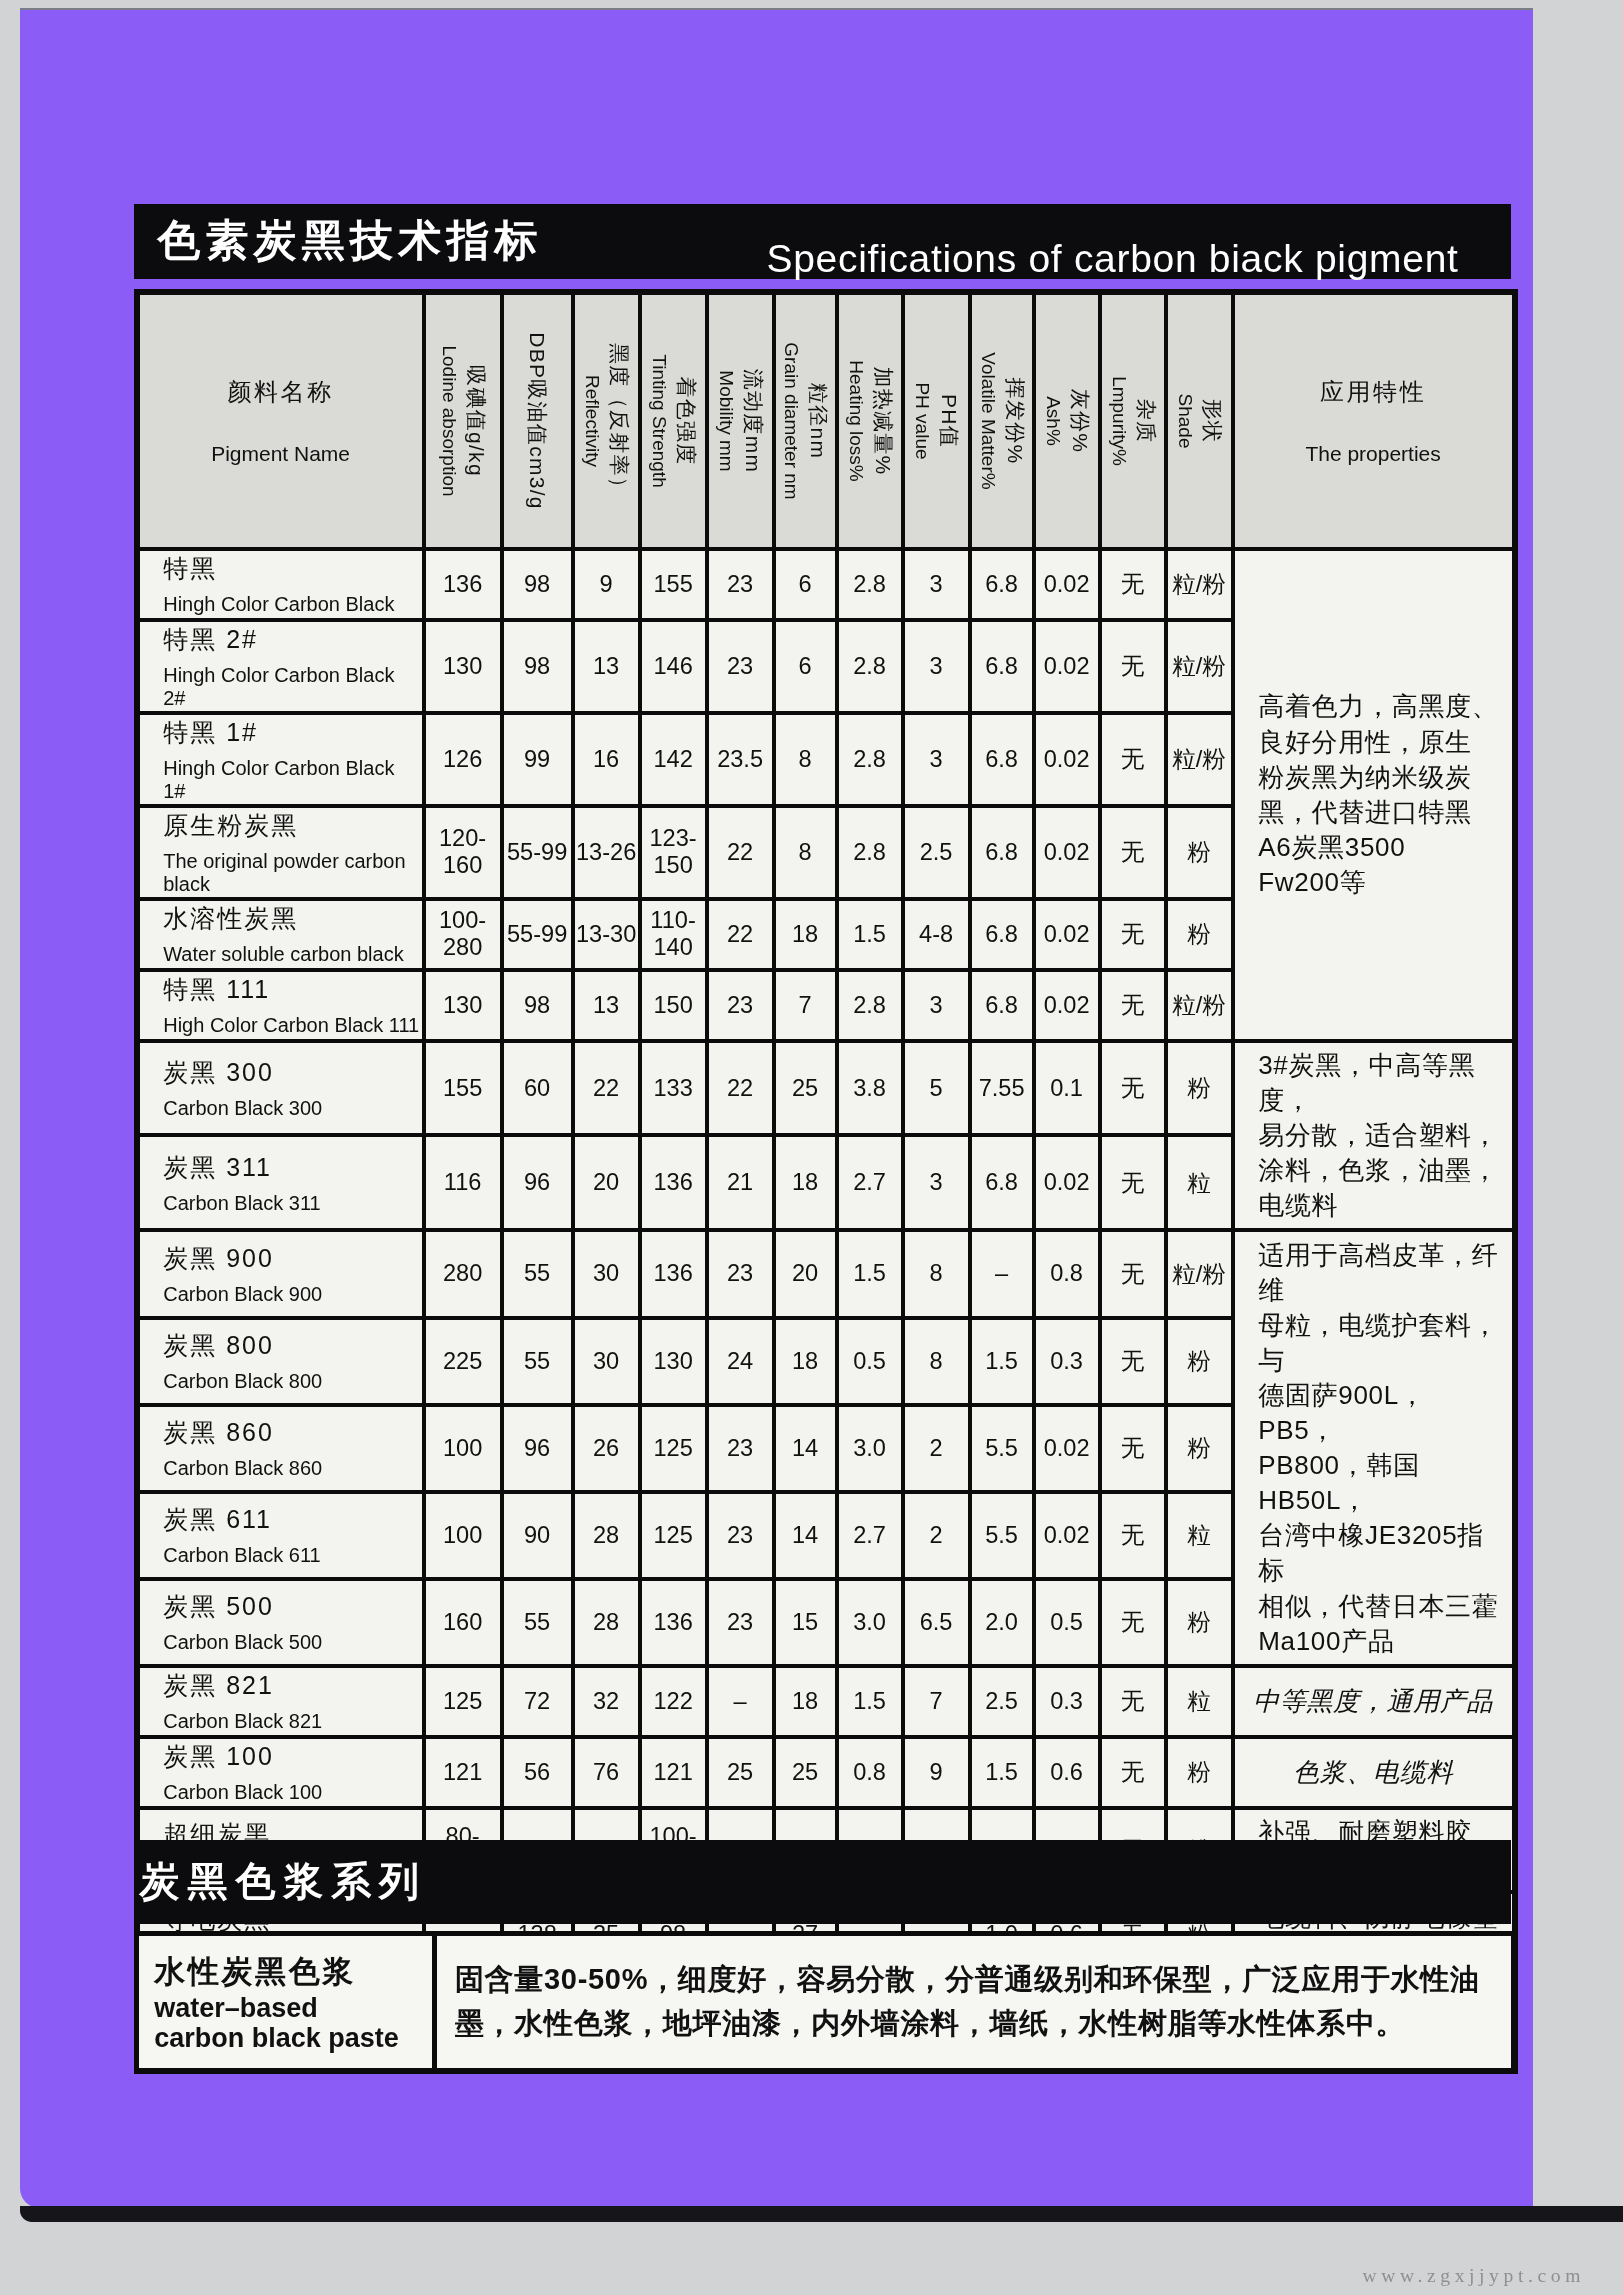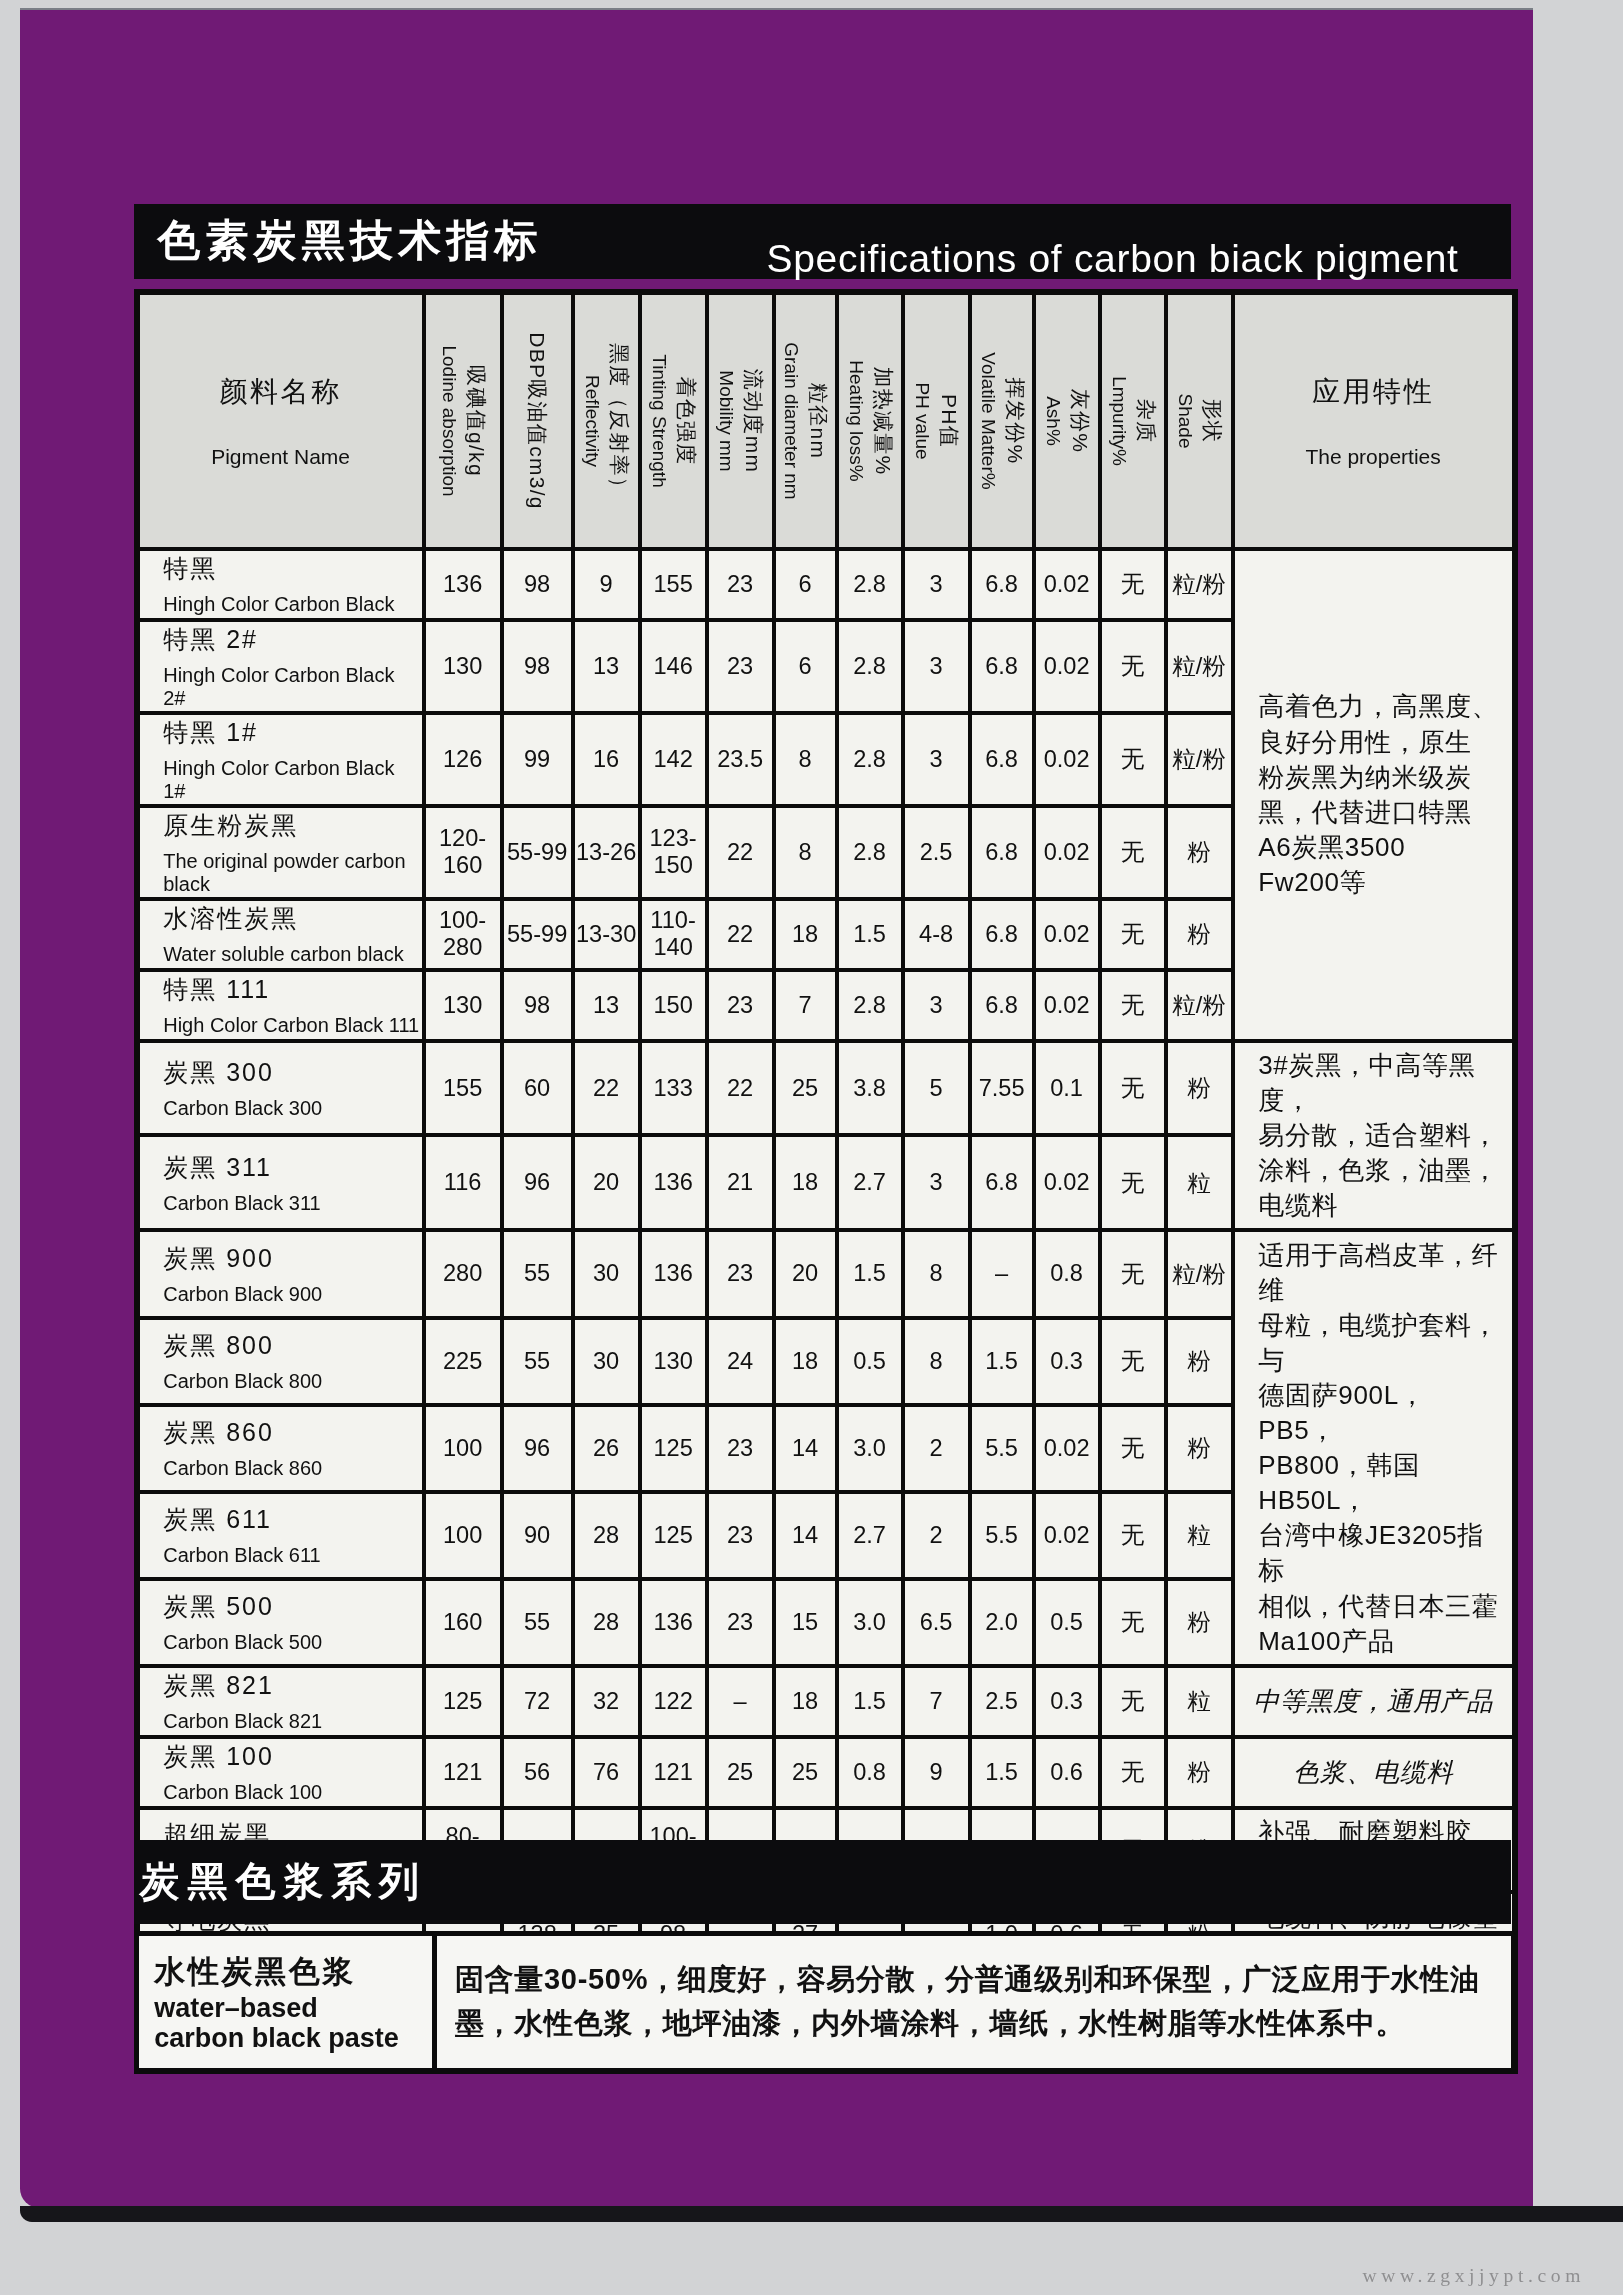--- a/index.html
+++ b/index.html
@@ -4,21 +4,21 @@
 <style>
   html,body{margin:0;padding:0;}
   body{
     width:1623px;height:2295px;position:relative;overflow:hidden;
     background:#d2d3d5;
     font-family:"Liberation Sans","DejaVu Sans",sans-serif;
     color:#111;
   }
   .page{
     position:absolute;left:19.6px;top:7.9px;width:1513px;height:2198px;
-    background:#701a75;
+    background:#8b5cf6;
     border-top:2px solid #7a7e86;
     border-bottom-left-radius:19.6px;
   }
   .page-edge{
     position:absolute;left:19.6px;top:2206px;width:1603px;height:15.7px;
     background:#16161a;border-bottom-left-radius:11.8px;
   }
   .watermark{
     position:absolute;right:38px;top:2265px;
     font-family:Liberation Serif, serif;
@@ -37,21 +37,21 @@
     position:absolute;left:114px;top:279px;
     border-collapse:collapse;table-layout:fixed;width:1377px;
     background:#f3f3ef;
   }
   table.spec,table.spec th,table.spec td{border:4.6px solid #0b0b0b;}
   table.spec{border-width:6.5px;}
   table.spec thead th{height:252px;background:#dadbd7;padding:0;font-weight:400;}
   table.spec tbody tr{height:71px;}
   table.spec td{background:#f3f3ef;}
   .hwrap{display:flex;flex-direction:column;align-items:center;justify-content:center;height:252px;gap:34px;}
-  .hwrap .cn{font-size:28px;letter-spacing:2.6px;}
+  .hwrap .cn{font-size:24px;letter-spacing:2.6px;}
   .hwrap .en{font-size:21px;}
   .vwrap{position:relative;width:100%;height:252px;}
   .vrot{
     position:absolute;left:50%;top:50%;
     transform:translate(-50%,-50%) rotate(90deg);
     white-space:nowrap;text-align:center;
   }
   .vrot .cn{font-size:21px;letter-spacing:1.3px;line-height:29px;}
   .vrot .en{font-size:19px;line-height:26px;}
   td.name-cell{padding-left:23.6px;vertical-align:middle;}

